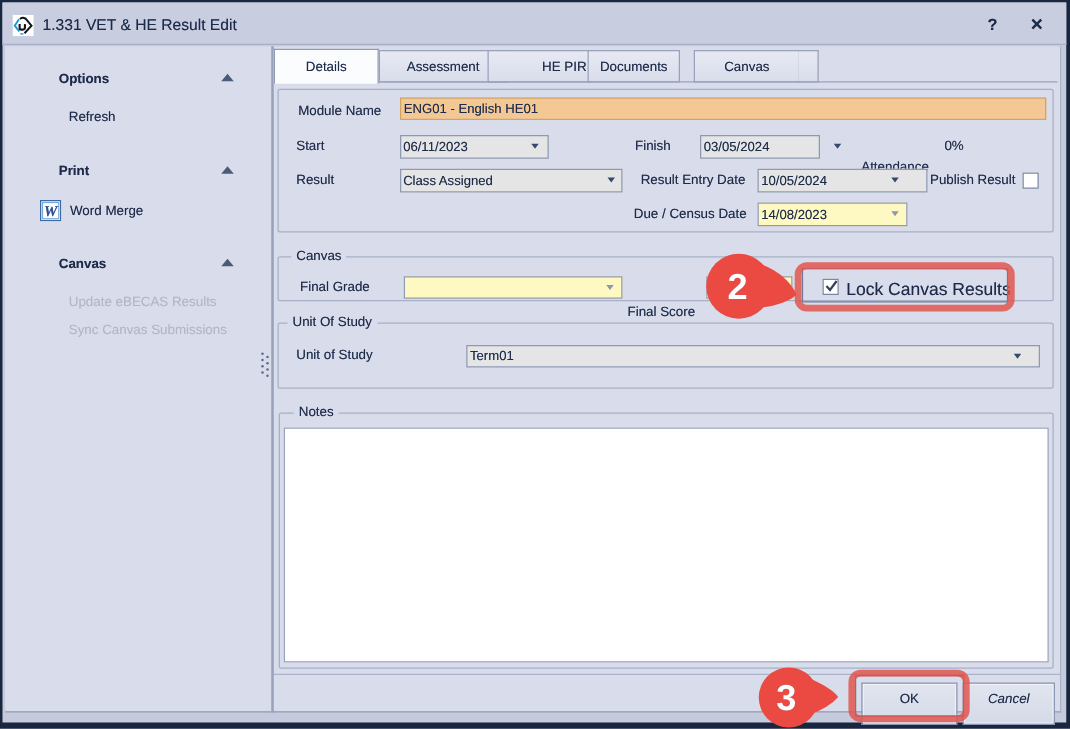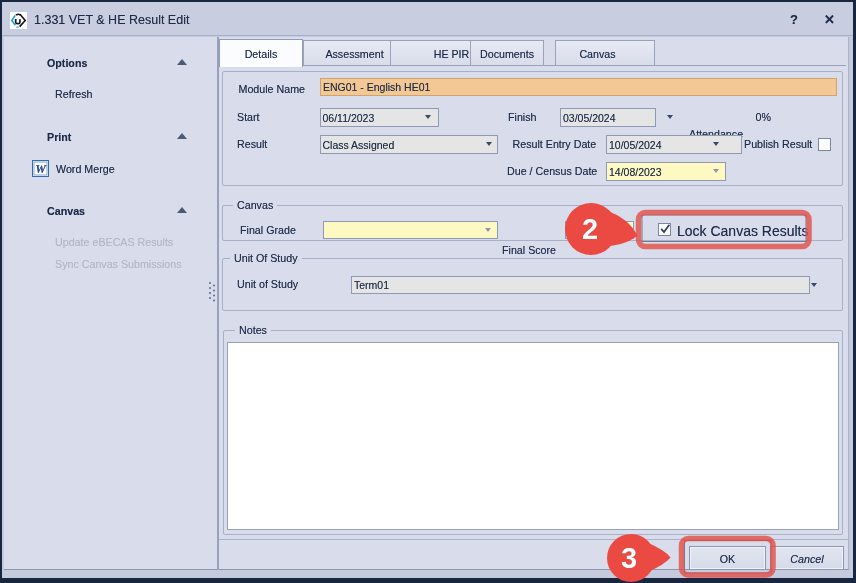--- a/index.html
+++ b/index.html
@@ -12,21 +12,21 @@
   .abs { position:absolute; }
   .lbl { position:absolute; white-space:nowrap; }
   .field { position:absolute; background:#e5e5e5; border:1px solid #8e99b5; padding:2.5px 0 0 2px; overflow:hidden; white-space:nowrap; font-size:10.5px; height:18.5px; }
   .dis { background:#fef9c3; }
   .arr { position:absolute; width:0; height:0; border-left:3.5px solid transparent; border-right:3.5px solid transparent; border-top:4.5px solid #35496d; }
   .arrg { border-top-color:#8d97ae; }
   .grp { position:absolute; border:1px solid #a7b0c6; border-radius:2px; }
   .leg { position:absolute; top:-7px; background:#d9dcea; padding:0 4px; font-size:10.7px; }
   .tab { position:absolute; top:40px; height:26px; background:linear-gradient(#e7eaf3,#d9ddeb); border:1px solid #98a2bb; text-align:center; padding-top:7px; font-size:10.7px; }
   .cb { position:absolute; width:13px; height:13px; background:#fff; border:1px solid #7b86a2; }
-  .btn { position:absolute; top:546px; height:24px; background:linear-gradient(#e1e5ef,#d5dae8); border:1px solid #8b96b2; box-shadow:inset 0 0 0 1px #f0f2f8; text-align:center; padding-top:6px; font-size:10.7px; }
+  .btn { position:absolute; top:546px; height:34px; background:linear-gradient(#e1e5ef,#d5dae8); border:1px solid #8b96b2; box-shadow:inset 0 0 0 1px #f0f2f8; text-align:center; padding-top:6px; font-size:10.7px; }
   .hdr { position:absolute; font-weight:bold; font-size:10.7px; }
   .tri { position:absolute; width:0; height:0; border-left:5px solid transparent; border-right:5px solid transparent; border-bottom:6px solid #4a5b77; }
   .gray { color:#b2b7c5; text-shadow:0 0 0.4px rgba(178,183,197,0.4); }
   svg { position:absolute; }
 </style>
 </head>
 <body>
 <div id="win"></div>
 <div id="band"></div>
 <div id="titlebar"></div>
@@ -121,21 +121,21 @@
 <div class="cb" style="left:658px; top:222.5px;"></div>
 <svg style="left:658px; top:222px;" width="14" height="14" viewBox="0 0 14 14">
   <path d="M 3.2 6.8 L 6 10 L 11.3 2.8" fill="none" stroke="#32435f" stroke-width="1.8"></path>
 </svg>
 <div class="lbl" style="left:677px; top:223px; font-size:14px;">Lock Canvas Results</div>
 
 <div class="grp" style="left:222px; top:257.5px; width:621px; height:53px;">
   <span class="leg" style="left:7px;">Unit Of Study</span>
 </div>
 <div class="lbl" style="left:237px; top:278px;">Unit of Study</div>
-<div class="field" style="left:351px; top:275.5px; width:459px;">Term01</div>
+<div class="field" style="left:373px; top:275.5px; width:459px;">Term01</div>
 <div class="arr" style="left:810.5px; top:282.5px;"></div>
 
 <div class="grp" style="left:223px; top:329.5px; width:620px; height:205.5px;">
   <span class="leg" style="left:11px;">Notes</span>
 </div>
 <div class="abs" style="left:227px; top:342px; width:612px; height:187.5px; background:#fff; border:1px solid #97a1bb;"></div>
 <div class="abs" style="left:219px; top:538.5px; width:629px; height:1px; background:#aab3c7;"></div>
 
 <div class="btn" style="left:689px; width:77px;">OK</div>
 <div class="btn" style="left:770px; width:74px;font-style:italic;">Cancel</div>

